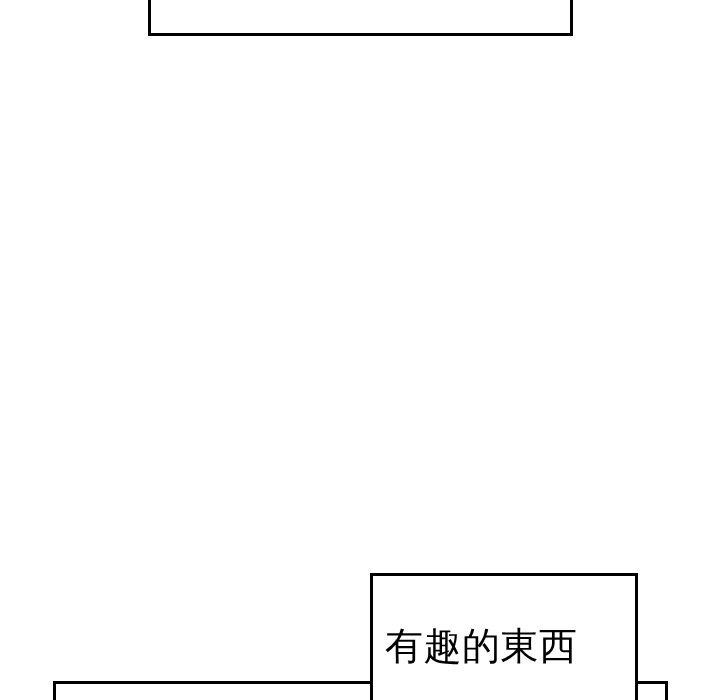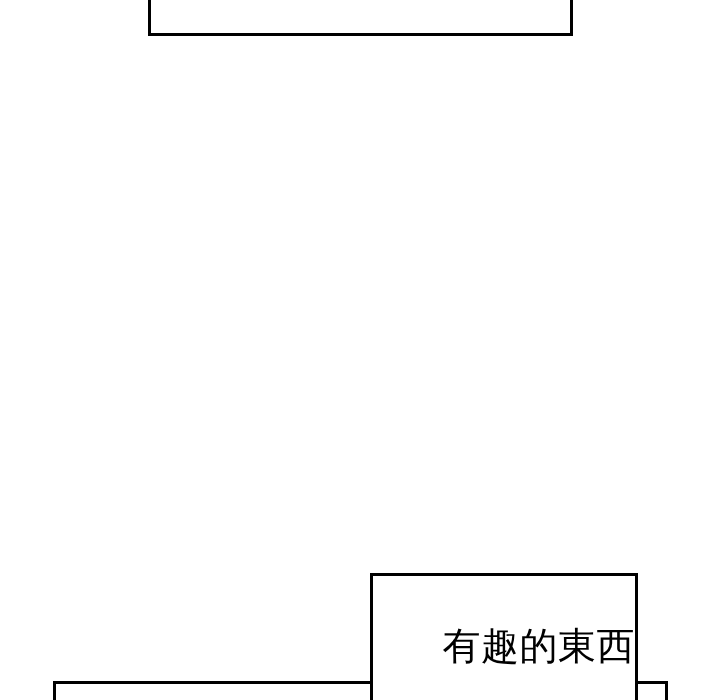--- a/index.html
+++ b/index.html
@@ -50,21 +50,21 @@
     width: 268px;
     height: 150px;      
     border: 3px solid var(--line-color, #000000);
     background: var(--page-bg, #ffffff);
     z-index: 2;
   }
   .caption-text {
     display: block;
     margin-top: 51px;
     padding-left: 12px;  
-    text-align: right;
+    text-align: left;
     font-size: 38px;
     line-height: 1;
     letter-spacing: 0.5px;
     color: var(--line-color, #000000);
     white-space: nowrap;
   }
 </style>
 </head>
 <body>
 

